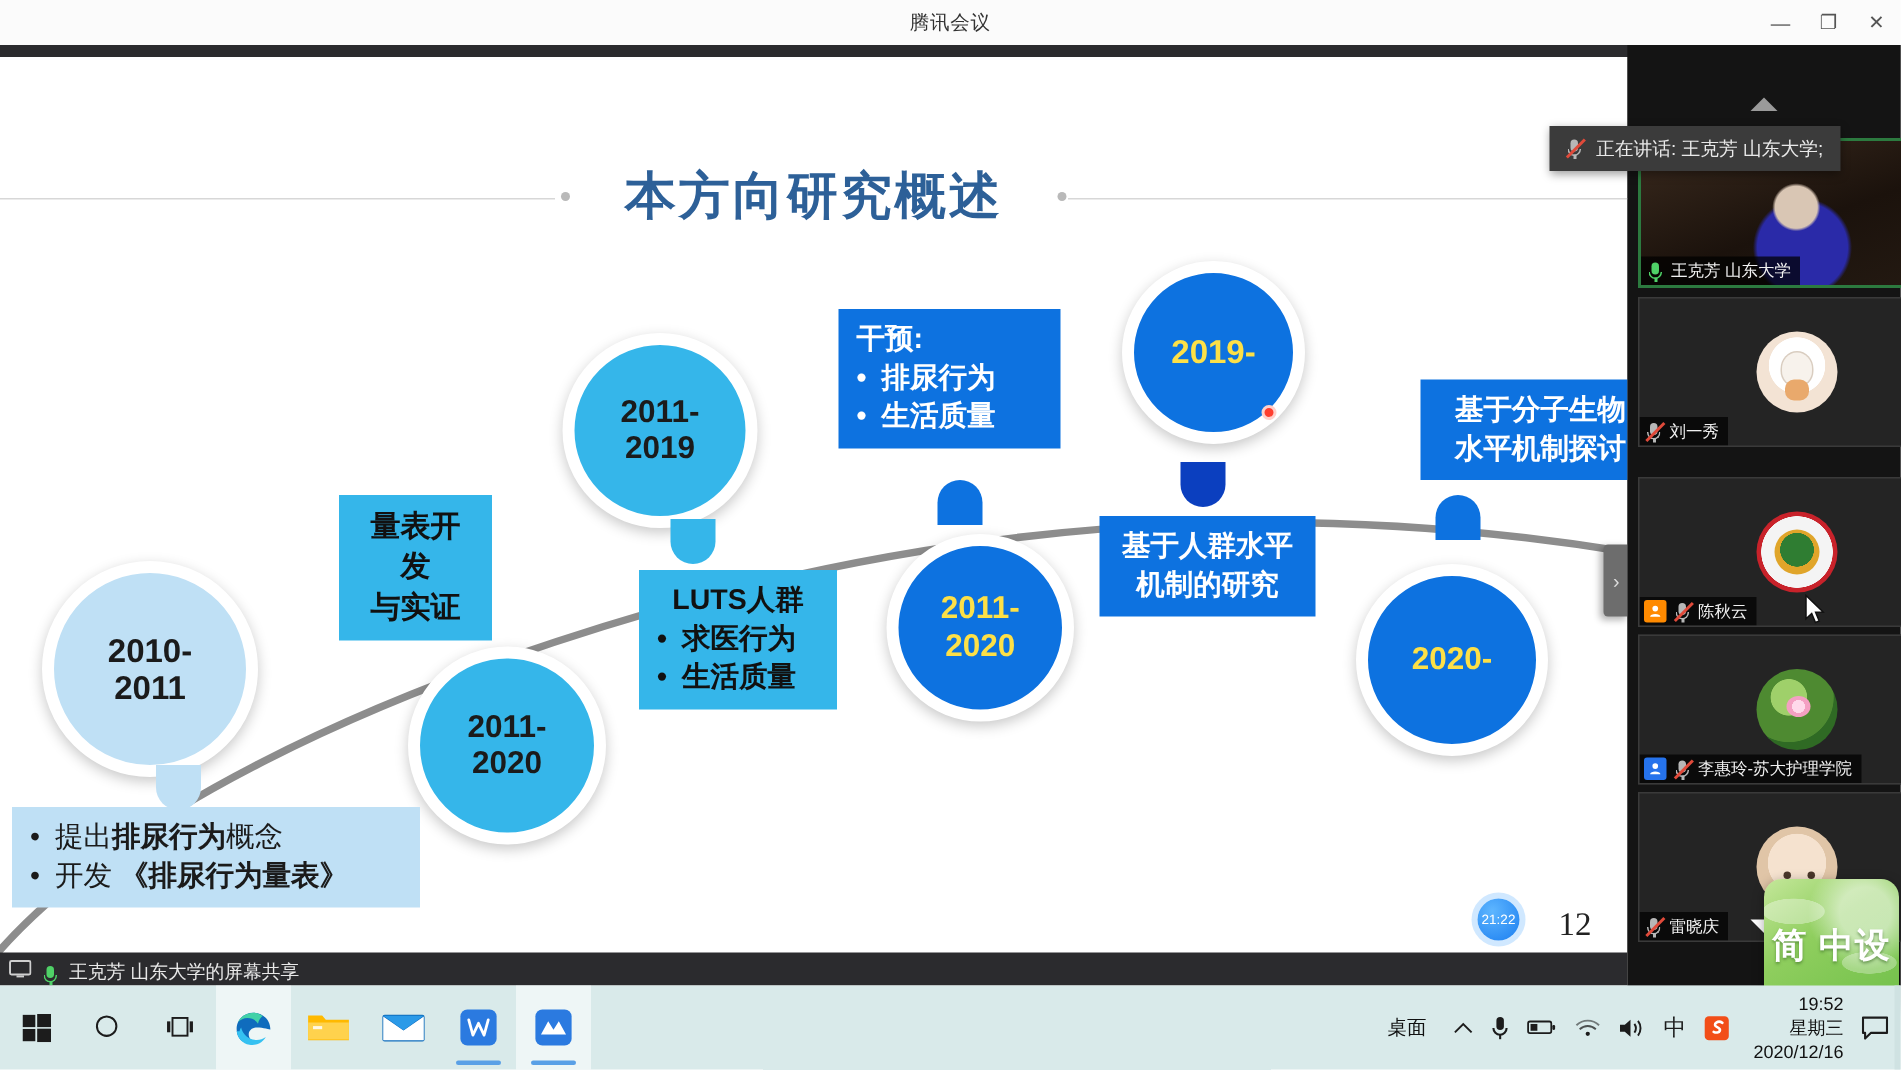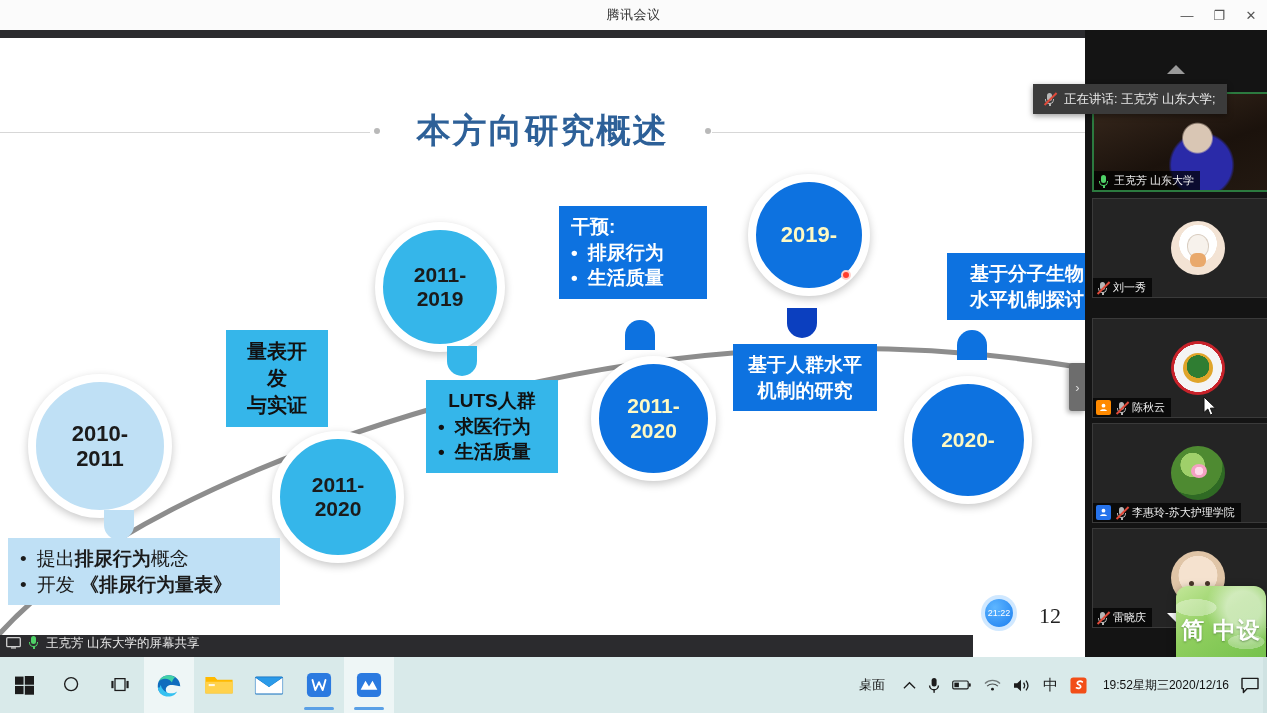--- a/index.html
+++ b/index.html
@@ -67,21 +67,21 @@
   .bubble {
     position: absolute; border-radius: 50%;
     display: flex; align-items: center; justify-content: center;
     text-align: center; font-weight: bold; line-height: 1.15;
     border: 8px solid #ffffff;
     box-shadow: 0 3px 9px rgba(0,0,0,.22);
     white-space: pre-line;
   }
   .bubble.pale  { background: #bfe0f5; color: #1b1b1b; }
   .bubble.light { background: #35b6ea; color: #1b1b1b; }
-  .bubble.deep  { background: #0d72e0; color: #fef9c3; }
+  .bubble.deep  { background: #0d72e0; color: #fde047; }
 
   
   .drip {
     position: absolute; width: 30px; height: 30px;
     border-radius: 0 0 50% 50%;
   }
   .drip.pale  { background: #bfe0f5; }
   .drip.light { background: #35b6ea; }
   .drip.deep  { background: #0b3fbf; }
   .drip.deepb { background: #0d72e0; }
@@ -112,22 +112,22 @@
     position: absolute; right: 72px; bottom: 30px;
     width: 28px; height: 28px; border-radius: 50%;
     background: radial-gradient(circle at 35% 30%, #5eb6ff, #1b7ef0);
     box-shadow: 0 0 0 4px rgba(120,190,255,.35);
     color: #fff; font-size: 9px;
     display: flex; align-items: center; justify-content: center;
   }
 
   
   #share-footer {
-    position: absolute; left: 0; bottom: 0; width: 973px; height: 22px;
-    background: #2b2b2e; display: flex; align-items: flex-start; gap: 6px;
+    position: absolute; left: 0; bottom: 0; width: 1085px; height: 22px;
+    background: #2b2b2e; display: flex; align-items: flex-end; gap: 6px;
     padding-left: 6px;
   }
   #share-footer .txt { color: #e8e8e8; font-size: 12.5px; }
 
   
   #collapse-handle {
     position: absolute; left: 1069px; top: 325px;
     width: 17px; height: 48px;
     background: #6d6d6d; color: #dcdcdc;
     display: flex; align-items: center; justify-content: center;
@@ -297,21 +297,21 @@
   .tb-item .underline {
     position: absolute; bottom: 3px; left: 10px; width: 30px; height: 3px;
     background: #5aa0e6; border-radius: 2px;
   }
   #tb-right {
     margin-left: auto; display: flex; align-items: center; gap: 12px;
     padding-right: 8px; height: 56px;
   }
   #tb-right .tray-ico { color: #1c1c1c; font-size: 14px; display: flex; align-items: center; }
   #clock {
-    display: flex; flex-direction: row; align-items: flex-end;
+    display: flex; flex-direction: column; align-items: flex-end;
     font-size: 12px; color: #111; line-height: 1.35; margin-left: 4px;
   }
   #desktop-peek { font-size: 13px; color: #111; padding: 0 6px; }
   #desktop-sliver {
     position: absolute; left: 1263px; top: 657px; width: 4px; height: 56px; background: #cfe2e2;
   }
 </style>
 </head>
 <body>
 

